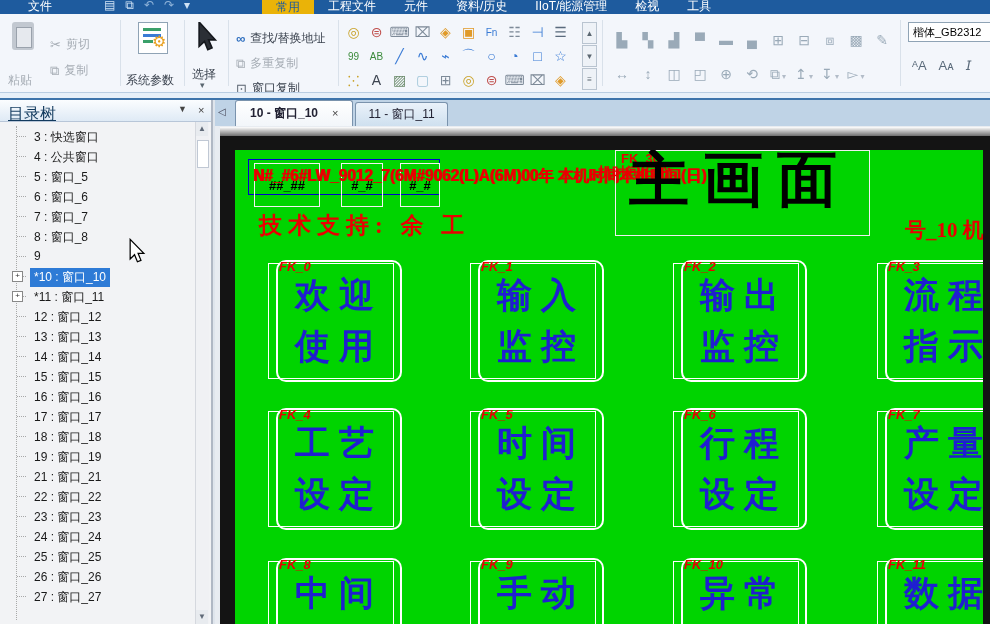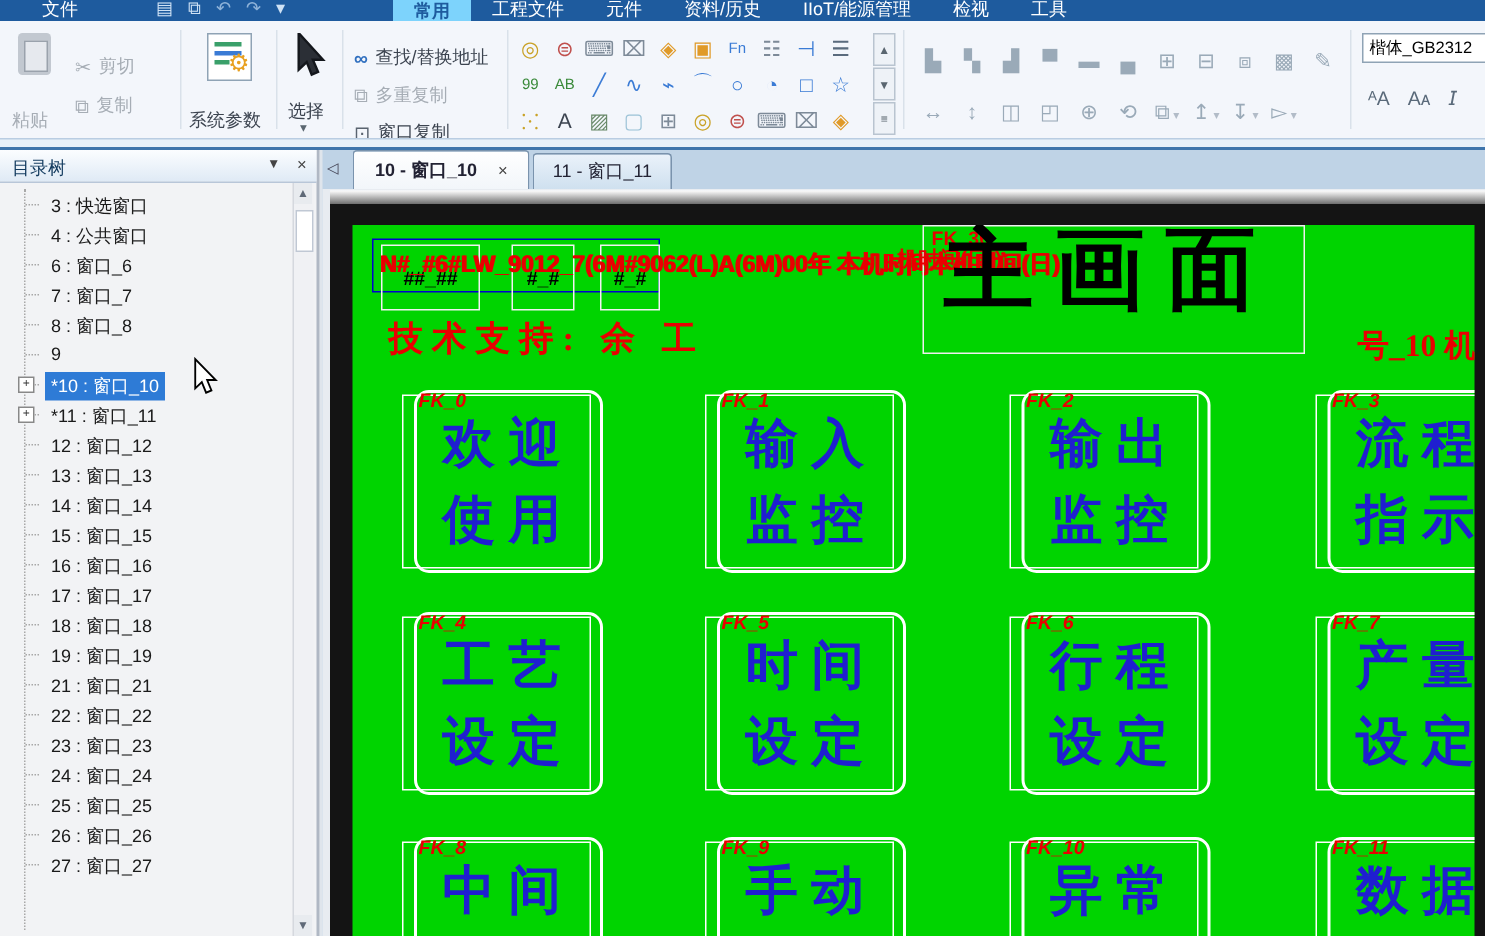--- a/index.html
+++ b/index.html
@@ -5,21 +5,21 @@
   html,body{margin:0;padding:0;}
   #app{position:relative;width:990px;height:624px;overflow:hidden;background:#dfe5ec;
        font-family:"Liberation Sans",sans-serif;padding-left:20px;-webkit-font-smoothing:antialiased;}
   
   #titlebar{position:absolute;left:0;top:0;width:990px;height:14px;background:#1e5b9e;overflow:hidden;}
   #titlebar .file{position:absolute;left:28px;top:-2px;color:#fff;font-size:12px;}
   #qicons{position:absolute;left:104px;top:-3px;display:flex;gap:10px;}
   #qicons .qi{color:#cfe2f5;font-size:12px;line-height:16px;}
   #tbtabs{position:absolute;left:262px;top:0;display:flex;height:14px;}
   .tb-tab{color:#fff;font-size:12px;line-height:17px;padding:0 14px;margin-top:-2px;white-space:nowrap;}
-  .tb-tab.active{background:#7dd3fc;color:#1e5b9e;font-weight:bold;margin-top:0;line-height:15px;}
+  .tb-tab.active{background:#eab308;color:#1e5b9e;font-weight:normal;margin-top:0;line-height:15px;}
   
   #ribbon{position:absolute;left:0;top:14px;width:990px;height:78px;background:#f3f6fb;overflow:hidden;}
   .vsep{position:absolute;top:6px;height:66px;width:1px;background:#d9e1ea;}
   .riblabel{font-size:12px;color:#3c4450;}
   .dim{color:#a6adb5 !important;}
   #pastegrp .bigicon{position:absolute;left:12px;top:8px;width:22px;height:28px;background:#c2c8d0;border-radius:3px;}
   #pastegrp .bigicon:after{content:"";position:absolute;left:4px;top:5px;width:14px;height:19px;background:#e6e9ee;border:1px solid #9aa2ac;}
   #pastegrp .plabel{position:absolute;left:8px;top:58px;}
   .smallrow{position:absolute;display:flex;gap:5px;align-items:center;font-size:12px;}
   .ic{font-size:13px;}
@@ -40,21 +40,21 @@
   .alcell .dd{font-size:8px;color:#b2bcc8;}
   #fontgrp .combo{position:absolute;left:908px;top:8px;width:78px;height:18px;background:#fff;
      border:1px solid #8fa3b5;font-size:11px;line-height:18px;padding-left:4px;overflow:hidden;white-space:nowrap;}
   #fontbtns{position:absolute;left:912px;top:44px;display:flex;gap:12px;color:#5a6a7a;font-size:13px;}
   #ribbonsep{position:absolute;left:0;top:92px;width:990px;height:8px;background:#e7f0f9;
      border-top:1px solid #b9cde2;border-bottom:2px solid #3e74ab;box-sizing:border-box;}
   
   #treepanel{position:absolute;left:0;top:100px;width:213px;height:524px;background:#f2f3f5;border-right:2px solid #b0b8c4;box-sizing:border-box;}
   #treehdr{position:absolute;left:0;top:0;width:100%;height:22px;background:linear-gradient(#fbfdff,#dfeaf5);
      border-bottom:1px solid #b8c6d8;box-sizing:border-box;}
-  #treehdr .t{position:absolute;left:8px;top:4px;font-size:12px;color:#123a5e;}
+  #treehdr .t{position:absolute;left:8px;top:4px;font-size:16px;color:#123a5e;text-decoration:underline;}
   #treehdr .hic{position:absolute;top:4px;font-size:11px;color:#444;}
   #treebody{position:absolute;left:0;top:22px;width:100%;height:502px;overflow:hidden;}
   #treeguide{position:absolute;left:16px;top:4px;height:494px;border-left:1px dotted #a8a8a8;}
   .trow{position:relative;height:20px;font-size:12px;color:#1a1a1a;white-space:nowrap;}
   .trow .dash{position:absolute;left:17px;top:10px;width:9px;border-top:1px dotted #a8a8a8;}
   .trow .lbl{position:absolute;left:30px;top:2px;padding:1px 4px;}
   .trow.sel .lbl{background:#2e7bd6;color:#fff;}
   .trow .exp{position:absolute;left:12px;top:5px;width:9px;height:9px;border:1px solid #888;background:#fff;
      font-size:8px;line-height:8px;text-align:center;color:#333;}
   #treescroll{position:absolute;right:2px;top:0;width:13px;height:502px;background:#f0f1f4;border-left:1px solid #d5d8de;}
@@ -259,20 +259,24 @@
           <div class="trow">
             <div class="dash"></div>
             <div class="lbl">3 : 快选窗口</div>
           </div>
           <div class="trow">
             <div class="dash"></div>
             <div class="lbl">4 : 公共窗口</div>
           </div>
           <div class="trow">
             <div class="dash"></div>
+            <div class="lbl">5 : 窗口_5</div>
+          </div>
+          <div class="trow">
+            <div class="dash"></div>
             <div class="lbl">6 : 窗口_6</div>
           </div>
           <div class="trow">
             <div class="dash"></div>
             <div class="lbl">7 : 窗口_7</div>
           </div>
           <div class="trow">
             <div class="dash"></div>
             <div class="lbl">8 : 窗口_8</div>
           </div>

